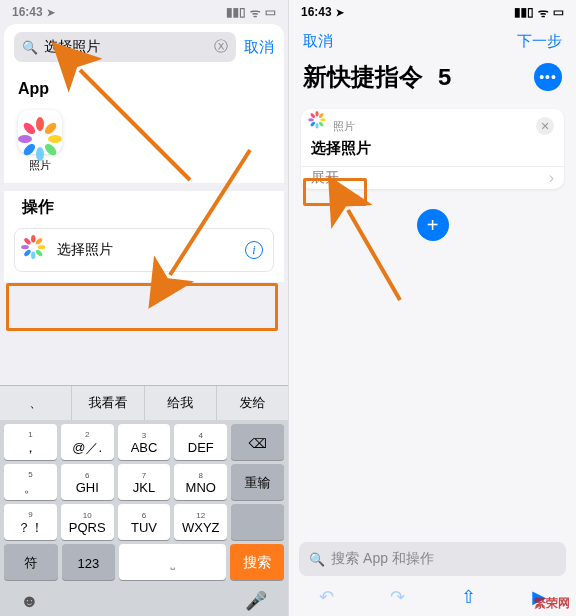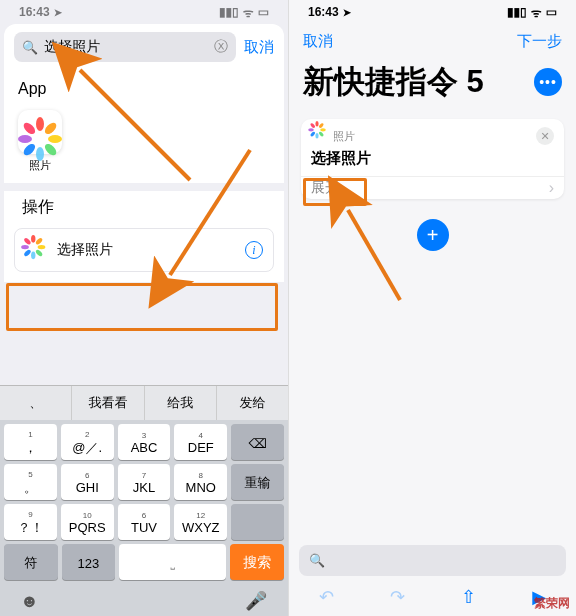--- a/index.html
+++ b/index.html
@@ -2,33 +2,33 @@
 <html><head>
 <meta charset="utf-8">
 <style>
 * { margin: 0; padding: 0; box-sizing: border-box; font-family: -apple-system, "PingFang SC", sans-serif; }
 body { background: #fff; width: 576px; height: 616px; position: relative; overflow: hidden; }
 .page { display: flex; width: 576px; height: 616px; }
 .screen { width: 288px; height: 616px; position: relative; background: #f2f2f7; display: flex; flex-direction: column; }
 .screen.left { background: #efeff4; }
 .screen.right { border-left: 1px solid #ddd; background: #f6f6f8; }
 
-.status-bar { height: 24px; display: flex; align-items: center; justify-content: space-between; padding: 0 19px; font-size: 12px; font-weight: 600; background: transparent; }
+.status-bar { height: 24px; display: flex; align-items: center; justify-content: space-between; padding: 0 12px; font-size: 12px; font-weight: 600; background: transparent; }
 .status-bar.dim { opacity: 0.5; }
 .status-left { display: flex; align-items: center; gap: 4px; }
 .status-right { display: flex; align-items: center; gap: 4px; }
 .loc-icon { font-size: 10px; }
 
 .search-row { display: flex; align-items: center; padding: 8px 10px; gap: 8px; background: #fff; border-top-left-radius: 12px; border-top-right-radius: 12px; margin: 0 4px; }
 .search-box { flex: 1; background: #e4e4e9; border-radius: 8px; padding: 6px 8px; display: flex; align-items: center; gap: 6px; font-size: 14px; }
 .search-icon { color: #888; font-size: 13px; }
 .clear-icon { color: #888; font-size: 14px; }
 .cancel-link { color: #007aff; font-size: 15px; }
 
-.section-label { font-size: 16px; font-weight: 400; padding: 10px 14px 6px; background: #fff; margin: 0 4px; }
+.section-label { font-size: 16px; font-weight: 700; padding: 10px 14px 6px; background: #fff; margin: 0 4px; }
 .app-row { background: #fff; margin: 0 4px; padding: 6px 14px 10px; display: flex; }
 .app-item { display: flex; flex-direction: column; align-items: center; gap: 4px; }
 .photos-icon { width: 44px; height: 44px; border-radius: 10px; background: #fff; box-shadow: 0 1px 4px rgba(0,0,0,0.15); position: relative; display: flex; align-items: center; justify-content: center; }
 .photos-flower { width: 30px; height: 30px; position: relative; }
 .petal { position: absolute; width: 8px; height: 14px; border-radius: 50%; top: 8px; left: 11px; transform-origin: 50% 100%; opacity: 0.85; }
 .petal.p1 { background: #ff3b30; transform: rotate(0deg) translateY(-8px); }
 .petal.p2 { background: #ff9500; transform: rotate(45deg) translateY(-8px); }
 .petal.p3 { background: #ffcc00; transform: rotate(90deg) translateY(-8px); }
 .petal.p4 { background: #4cd964; transform: rotate(135deg) translateY(-8px); }
 .petal.p5 { background: #5ac8fa; transform: rotate(180deg) translateY(-8px); }
@@ -57,21 +57,21 @@
 .key.gray { background: #b0b4bc; }
 .key.orange { background: #ff7a1a; color: #fff; font-size: 14px; font-weight: 500; }
 .key.wide { flex: 1.3; }
 .bottom-bar { display: flex; align-items: center; justify-content: space-between; padding: 6px 20px 4px; background: #d1d4d9; }
 .emoji-icon, .mic-icon { font-size: 18px; color: #555; }
 
 
 .nav-row { display: flex; align-items: center; justify-content: space-between; padding: 8px 14px; font-size: 15px; }
 .nav-link { color: #007aff; }
 .title-row { display: flex; align-items: center; justify-content: space-between; padding: 2px 14px 10px; }
-.title-row h1 { font-size: 31px; font-weight: 700; }
+.title-row h1 { font-size: 24px; font-weight: 700; font-family: Liberation Mono, monospace; }
 .more-btn { width: 28px; height: 28px; border-radius: 50%; background: #007aff; color: #fff; display: flex; align-items: center; justify-content: center; font-size: 14px; letter-spacing: 1px; }
 
 .shortcut-card { margin: 6px 12px; background: #fff; border-radius: 10px; box-shadow: 0 1px 3px rgba(0,0,0,0.08); overflow: hidden; }
 .sc-head { display: flex; align-items: center; padding: 8px 10px 2px; gap: 6px; }
 .sc-head .mini-icon { width: 16px; height: 16px; }
 .sc-head-label { font-size: 11px; color: #888; }
 .sc-close { margin-left: auto; width: 18px; height: 18px; border-radius: 50%; background: #eceded; color: #999; display: flex; align-items: center; justify-content: center; font-size: 11px; }
 .sc-title { padding: 2px 10px 8px; font-size: 15px; font-weight: 600; }
 .sc-expand { border-top: 1px solid #eee; padding: 2px 10px; display: flex; align-items: center; font-size: 14px; color: #888; }
 .sc-chevron { margin-left: auto; color: #c7c7cc; font-size: 16px; }
@@ -289,20 +289,21 @@
         <span>展开</span>
         <span class="sc-chevron">›</span>
       </div>
     </div>
 
     <div class="add-btn">+</div>
 
     <div class="bottom-search-area">
       <div class="bottom-search">
         <span class="search-icon">🔍</span>
+        <span>搜索 App 和操作</span>
       </div>
       <div class="toolbar">
         <span class="tb-icon tb-undo">↶</span>
         <span class="tb-icon tb-undo">↷</span>
         <span class="tb-icon">⇧</span>
         <span class="tb-icon">▶</span>
       </div>
     </div>
   </div>
 </div>

